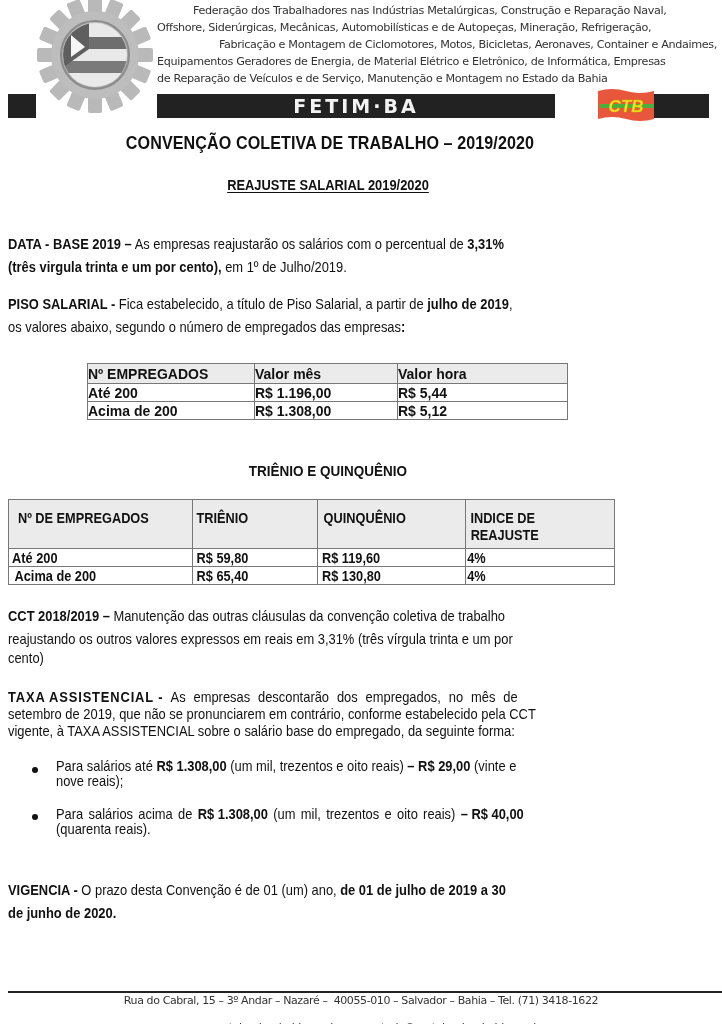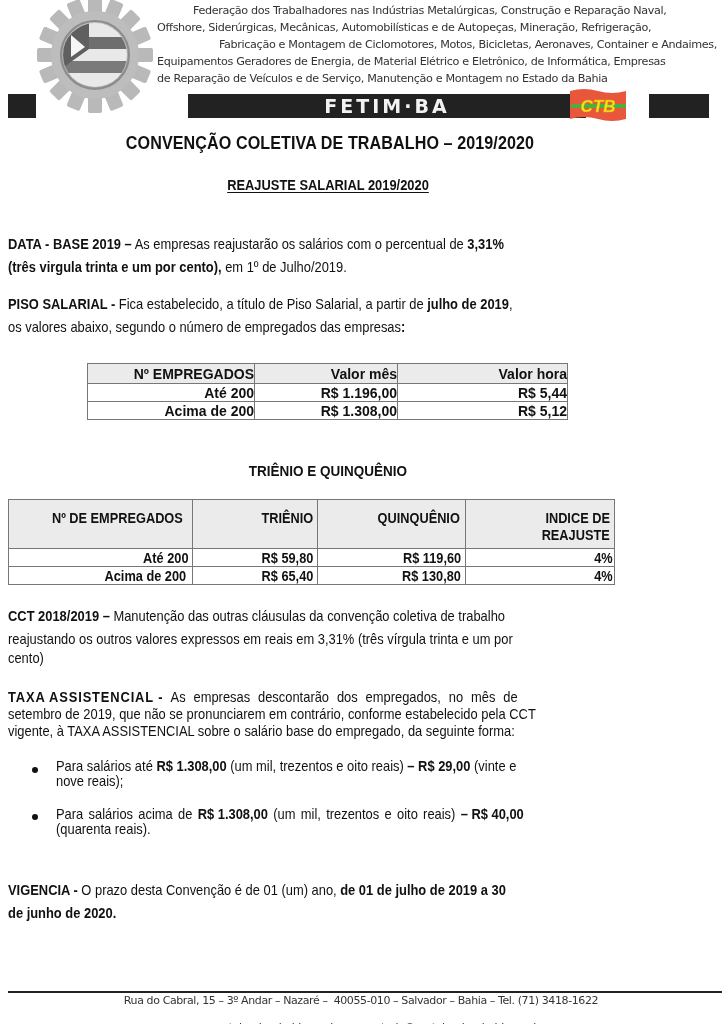--- a/index.html
+++ b/index.html
@@ -11,26 +11,26 @@
 
   
   #logo-gear { left: 33px; top: 0px; width: 124px; height: 115px; }
   .fed-line {
     position: absolute; left: 157px; width: 560px; font-family: "DejaVu Sans", sans-serif;
     font-size: 11.2px; color: #333; letter-spacing: -0.35px; white-space: nowrap; line-height: 13px;
     transform-origin: left center;
   }
   .blk { position: absolute; background: #222; }
   #band-left { left: 8px; top: 94px; width: 28px; height: 24px; }
-  #band-main { left: 157px; top: 94px; width: 398px; height: 24px; display: flex; align-items: center; justify-content: center; margin-left: 31px; }
+  #band-main { left: 157px; top: 94px; width: 398px; height: 24px; display: flex; align-items: center; justify-content: center; }
   #band-right { left: 649px; top: 94px; width: 60px; height: 24px; }
   #band-main span {
     font-family: "DejaVu Sans", sans-serif; font-weight: bold; color: #f2f2f2; font-size: 19px; letter-spacing: 3px;
   }
-  #ctb-flag { left: 568px; top: 87px; width: 60px; height: 38px; }
+  #ctb-flag { left: 596px; top: 87px; width: 60px; height: 38px; }
 
   
   #main-title {
     left: 0; width: 660px; top: 133px; text-align: center; font-weight: bold; font-size: 17.5px;
     letter-spacing: 0.1px; transform: scaleX(0.92); transform-origin: center;
   }
   #sub-title {
     left: 0; width: 656px; top: 177px; text-align: center; font-weight: bold; font-size: 14px;
     text-decoration: underline; text-underline-offset: 2px;
     transform: scaleX(0.92);
@@ -38,21 +38,21 @@
 
   .para {
     position: absolute; left: 8px; width: 648px; font-size: 15px; line-height: 23px;
     transform: scaleX(0.86); transform-origin: left top; width: 754px;
   }
   .para b { font-weight: bold; }
   .para.tight { line-height: 17px; }
 
   
   table { border-collapse: collapse; position: absolute; font-size: 14px; font-weight: bold; }
-  table td, table th { border: 1px solid #777; padding: 0; text-align: right; }
+  table td, table th { border: 1px solid #777; padding: 0; text-align: left; }
   table th { background: #ebebeb; font-weight: bold; }
   #piso-table { left: 87px; top: 363px; width: 481px; }
   #piso-table th { height: 19px; }
   #piso-table td { height: 17px; }
   #trienio-title { left: 0; width: 656px; top: 462px; text-align: center; font-weight: bold; font-size: 15px; transform: scaleX(0.9); }
   #trienio-table { left: 8px; top: 499px; width: 607px; font-size: 14.5px; }
   #trienio-table th { height: 38px; vertical-align: top; line-height: 17px; padding-top: 10px; }
   #trienio-table td { height: 17px; }
   .cond { display: inline-block; transform: scaleX(0.88); }
   .bullet-dot { position: absolute; left: 32px; width: 6px; height: 6px; border-radius: 50%; background: #111; }

